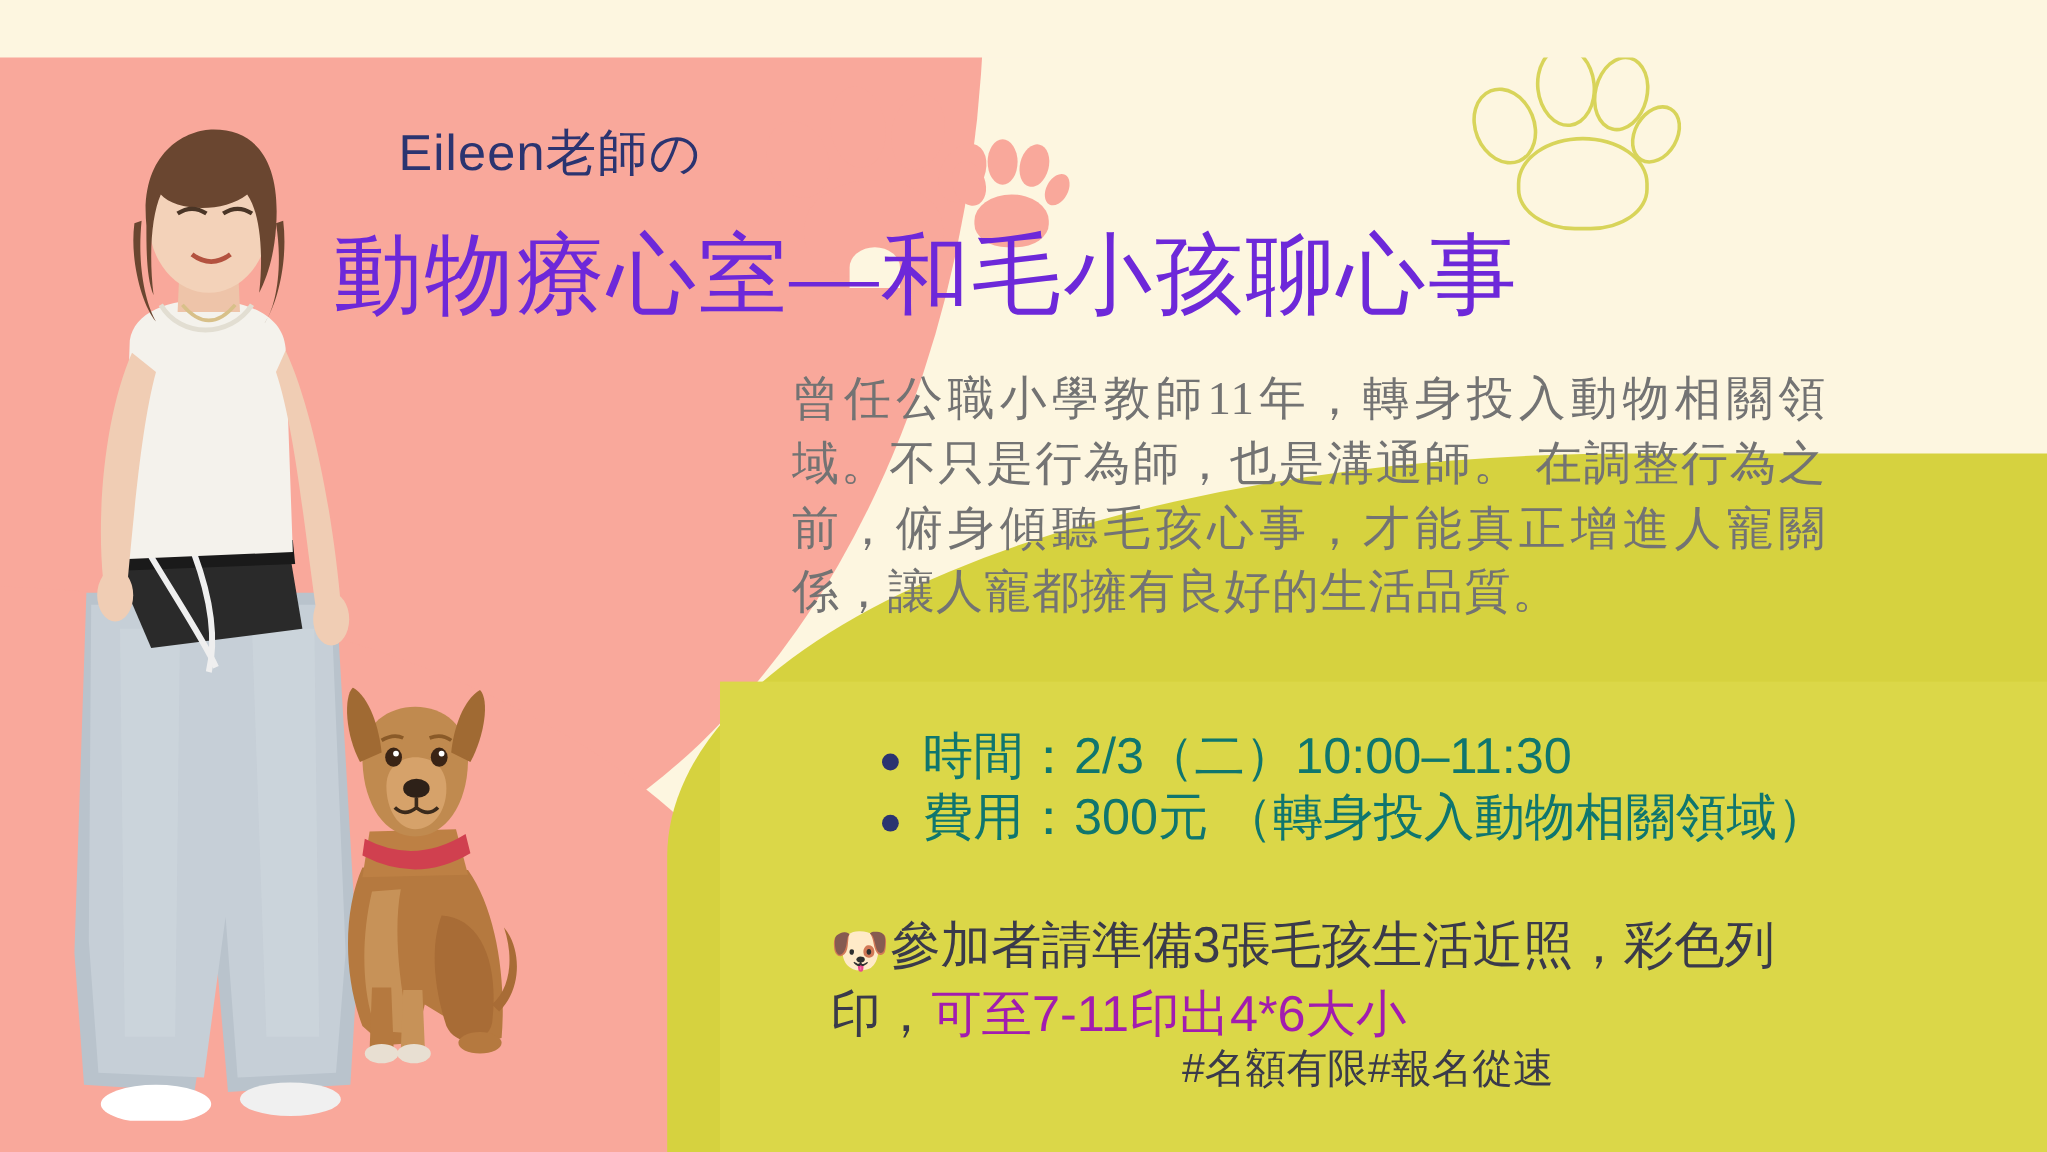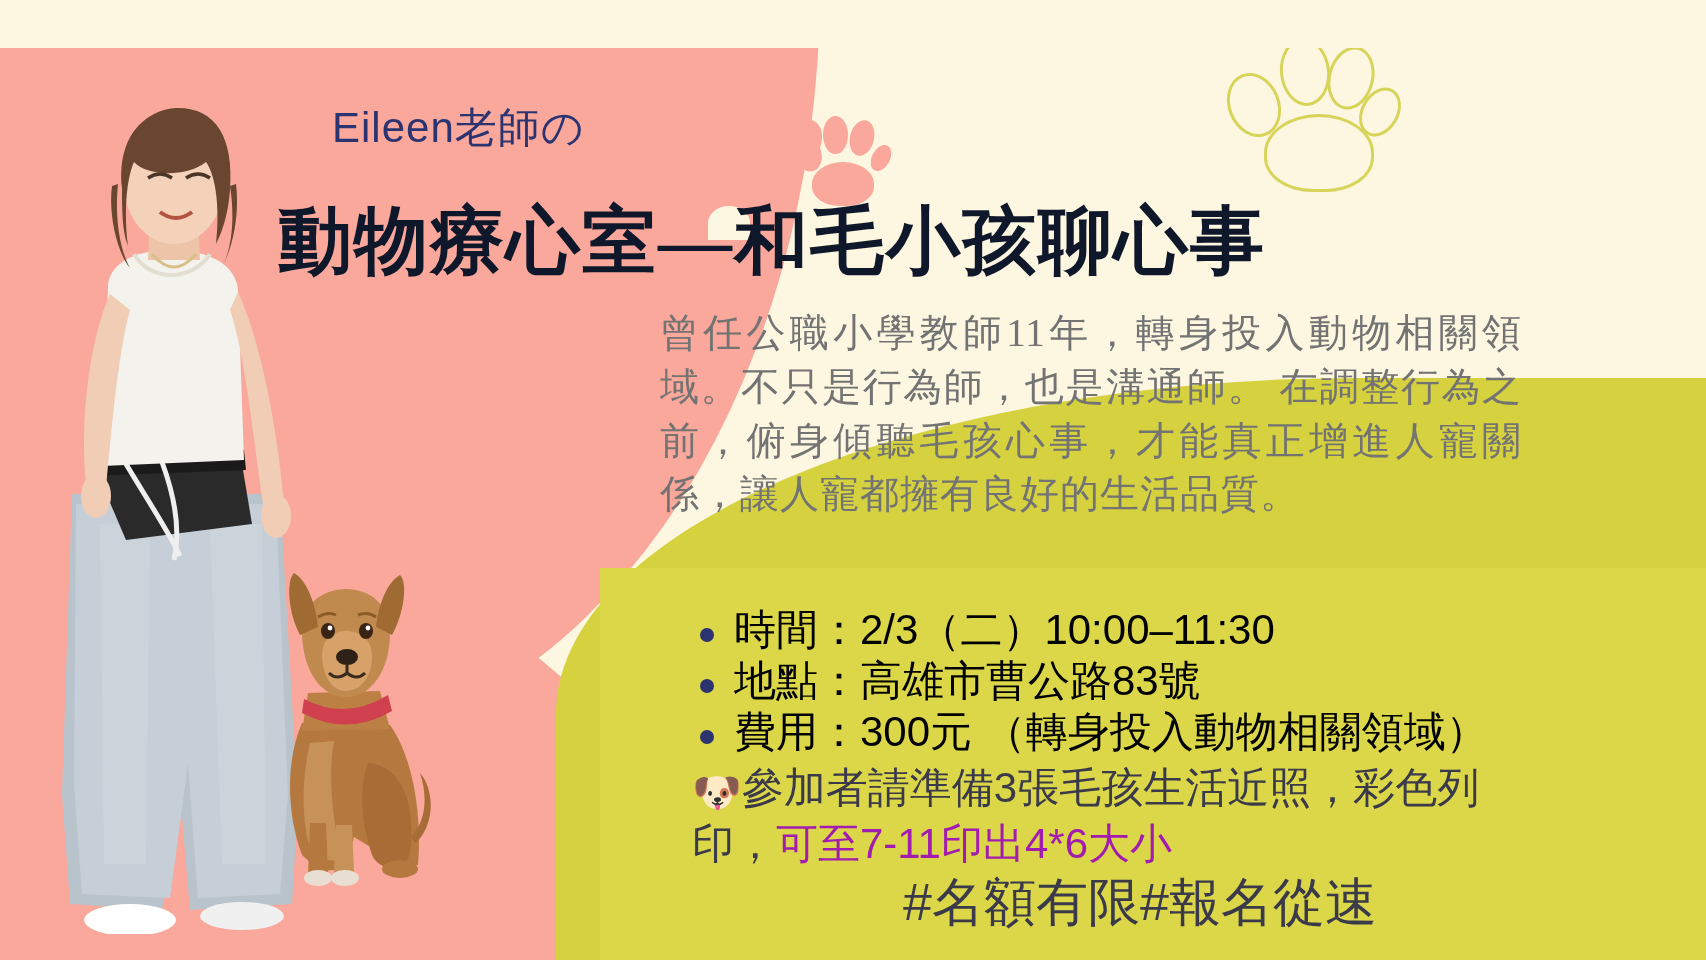--- a/index.html
+++ b/index.html
@@ -38,52 +38,52 @@
   .paw .pad,.paw .toe{position:absolute;border-radius:50%;}
   .paw-pink .pad,.paw-pink .toe{background:#f9a89b;}
   .paw-outline .pad,.paw-outline .toe{background:transparent;border:3px solid #d8d45a;}
 
   
   .eyebrow{
     position:absolute;left:332px;top:52px;
     font-size:42px;color:#2b3470;letter-spacing:1px;white-space:nowrap;
   }
   .headline{
-    position:absolute;left:278px;top:144px;
-    font-size:74px;font-weight:bold;color:#0f172a;letter-spacing:2px;white-space:nowrap;
+    position:absolute;left:278px;top:132px;
+    font-size:74px;font-weight:normal;color:#6d28d9;letter-spacing:2px;white-space:nowrap;
     font-family:"Liberation Serif","DejaVu Serif",serif;
   }
   .bio{
     position:absolute;left:660px;top:258px;width:862px;
     font-size:39px;line-height:1.38;color:#737373;
     font-family:"Liberation Serif","DejaVu Serif",serif;
     letter-spacing:1px;text-align:justify;
   }
 
   .bullets{
-    position:absolute;left:692px;top:556px;width:900px;
-    margin:0;padding:0;list-style:none;color:#000000;
+    position:absolute;left:727px;top:556px;width:900px;
+    margin:0;padding:0;list-style:none;color:#0f766e;
   }
   .bullets li{
     position:relative;padding-left:42px;font-size:42px;line-height:1.22;white-space:nowrap;
   }
   .bullets li::before{
     content:"";position:absolute;left:8px;top:24px;
     width:14px;height:14px;border-radius:50%;background:#2b3470;
   }
 
   .note{
     position:absolute;left:692px;top:714px;width:860px;
     font-size:42px;line-height:1.24;color:#3a3a4a;
   }
   .note .emoji{font-size:40px;vertical-align:-4px;}
   .note .hl{color:#a21caf;}
   .hashline{
     position:absolute;left:700px;top:820px;width:880px;
-    text-align:center;font-size:52px;color:#3a3a4a;
+    text-align:center;font-size:34px;color:#3a3a4a;
   }
 
   
   .person{position:absolute;left:30px;top:56px;width:330px;height:830px;}
   .dog{position:absolute;left:250px;top:525px;width:185px;height:325px;}
 </style>
 </head>
 <body>
 
 <div id="poster">
@@ -198,21 +198,20 @@
       <path d="M166 270 C186 250 184 216 170 200 C178 224 176 250 160 264 Z" fill="#a86c36"></path>
     </svg>
   </div>
 
   <div class="eyebrow">Eileen老師の</div>
   <div class="headline">動物療心室—和毛小孩聊心事</div>
   <div class="bio">曾任公職小學教師11年，轉身投入動物相關領域。不只是行為師，也是溝通師。 在調整行為之前，俯身傾聽毛孩心事，才能真正增進人寵關係，讓人寵都擁有良好的生活品質。</div>
 
   <ul class="bullets">
     <li>時間：2/3（二）10:00–11:30</li>
-    <li>地點：高雄市曹公路83號</li>
     <li>費用：300元 （轉身投入動物相關領域）</li>
   </ul>
 
   <div class="note">
     <span class="emoji">🐶</span><span>參加者請準備3張毛孩生活近照，彩色列印，</span><span class="hl">可至7-11印出4*6大小</span>
   </div>
 
   <div class="hashline">#名額有限#報名從速</div>
 
 </div>

